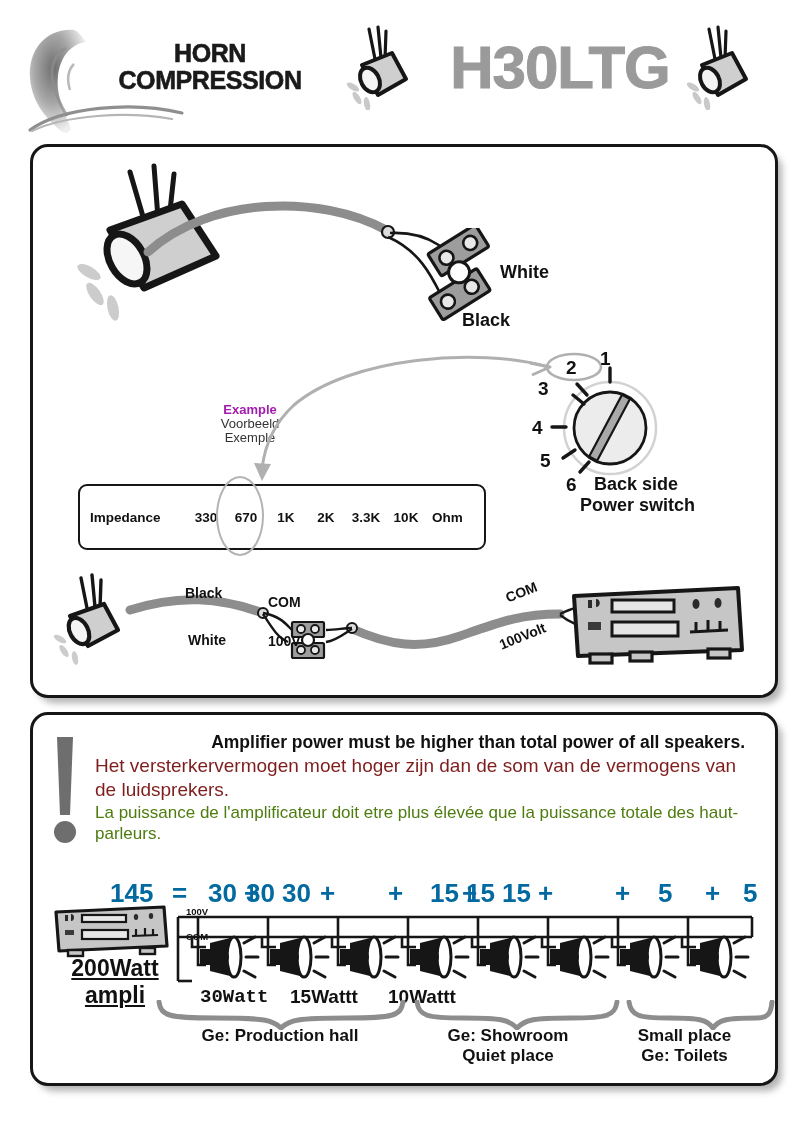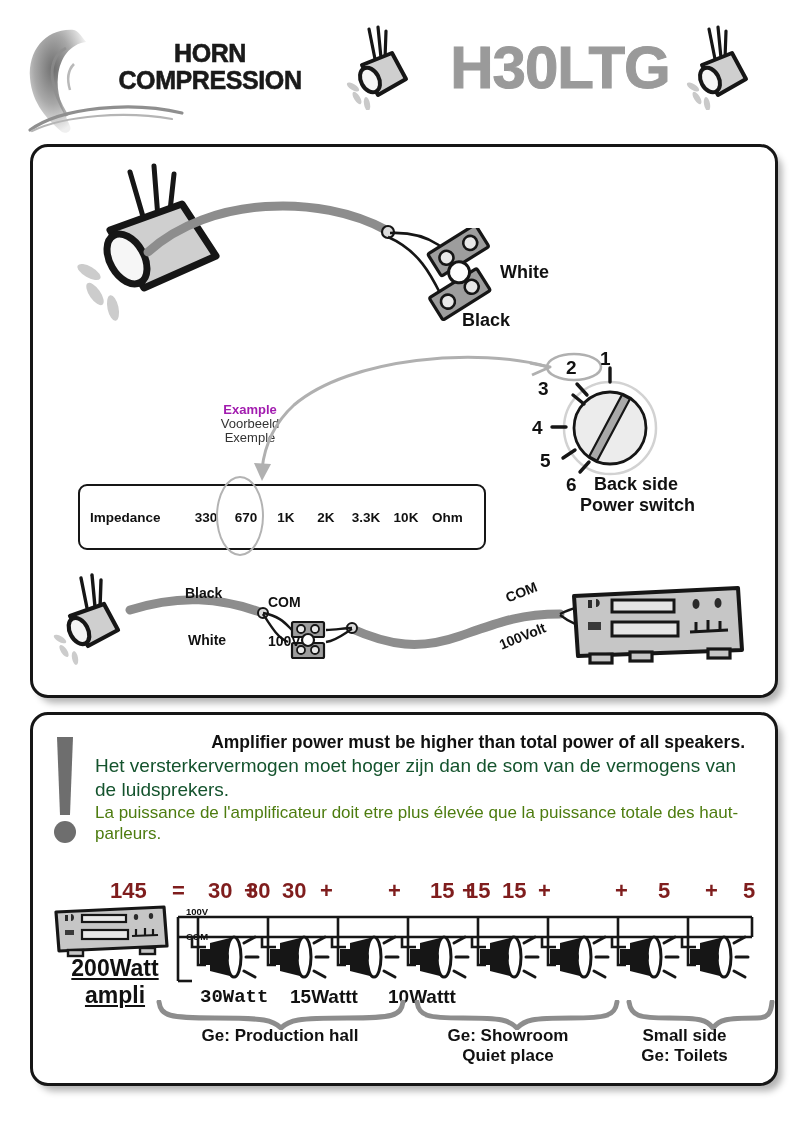--- a/index.html
+++ b/index.html
@@ -71,26 +71,26 @@
   #lbl-white-bot{left:188px;top:632px;}
   #lbl-com-bot{left:268px;top:594px;}
   #lbl-100v-bot{left:268px;top:633px;}
   #lbl-com-amp{left:505px;top:584px;transform:rotate(-22deg);}
   #lbl-100volt-amp{left:498px;top:628px;transform:rotate(-22deg);}
 
   
   #warn-bang{left:52px;top:735px;width:26px;height:110px;}
   #warn-text{left:95px;top:730px;width:650px;}
   #warn-en{font-weight:bold;font-size:17.5px;line-height:24px;color:#111;text-align:right;}
-  #warn-nl{font-size:19px;line-height:24px;color:#14532d;}
+  #warn-nl{font-size:19px;line-height:24px;color:#7f1d1d;}
   #warn-fr{font-size:17px;line-height:21px;color:#4d7c0f;}
 
   
   #sum-row{left:110px;top:878px;width:665px;height:32px;}
-  .sum-tok{position:absolute;font-weight:bold;font-size:22px;color:#7f1d1d;top:0;}
+  .sum-tok{position:absolute;font-weight:bold;font-size:26px;color:#0369a1;top:0;}
 
   
   #amp-cap{left:50px;top:955px;width:130px;text-align:center;line-height:27px;text-decoration:underline;}
   #amp-cap div{font-weight:bold;font-size:23px;color:#111;}
 
   
   #lbl-100v-bus{left:186px;top:906px;font-weight:bold;font-size:9.5px;color:#111;}
   #lbl-com-bus{left:186px;top:931px;font-weight:bold;font-size:9.5px;color:#111;}
 
   
@@ -515,15 +515,15 @@
 </svg>
 
 <div class="abs zone-cap" id="zone-0">
   <div>Ge: Production hall</div>
 </div>
 <div class="abs zone-cap" id="zone-1">
   <div>Ge: Showroom</div>
   <div>Quiet place</div>
 </div>
 <div class="abs zone-cap" id="zone-2">
-  <div>Small side</div>
+  <div>Small place</div>
   <div>Ge: Toilets</div>
 </div>
 
 </body></html>

